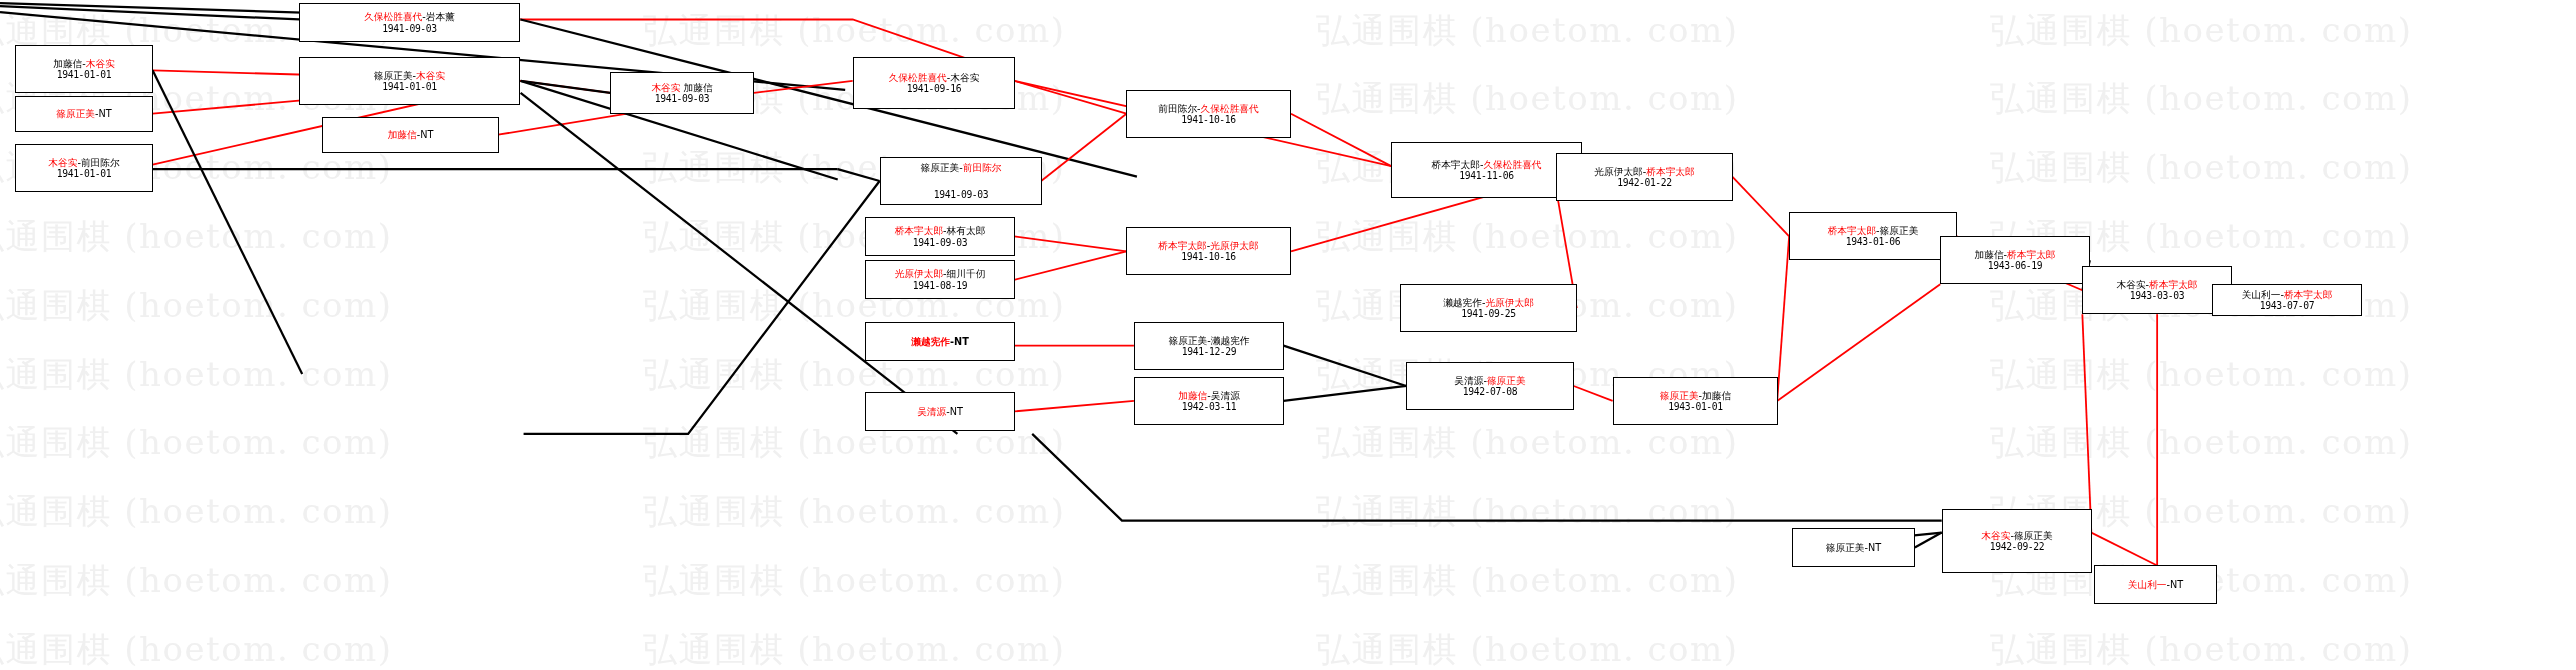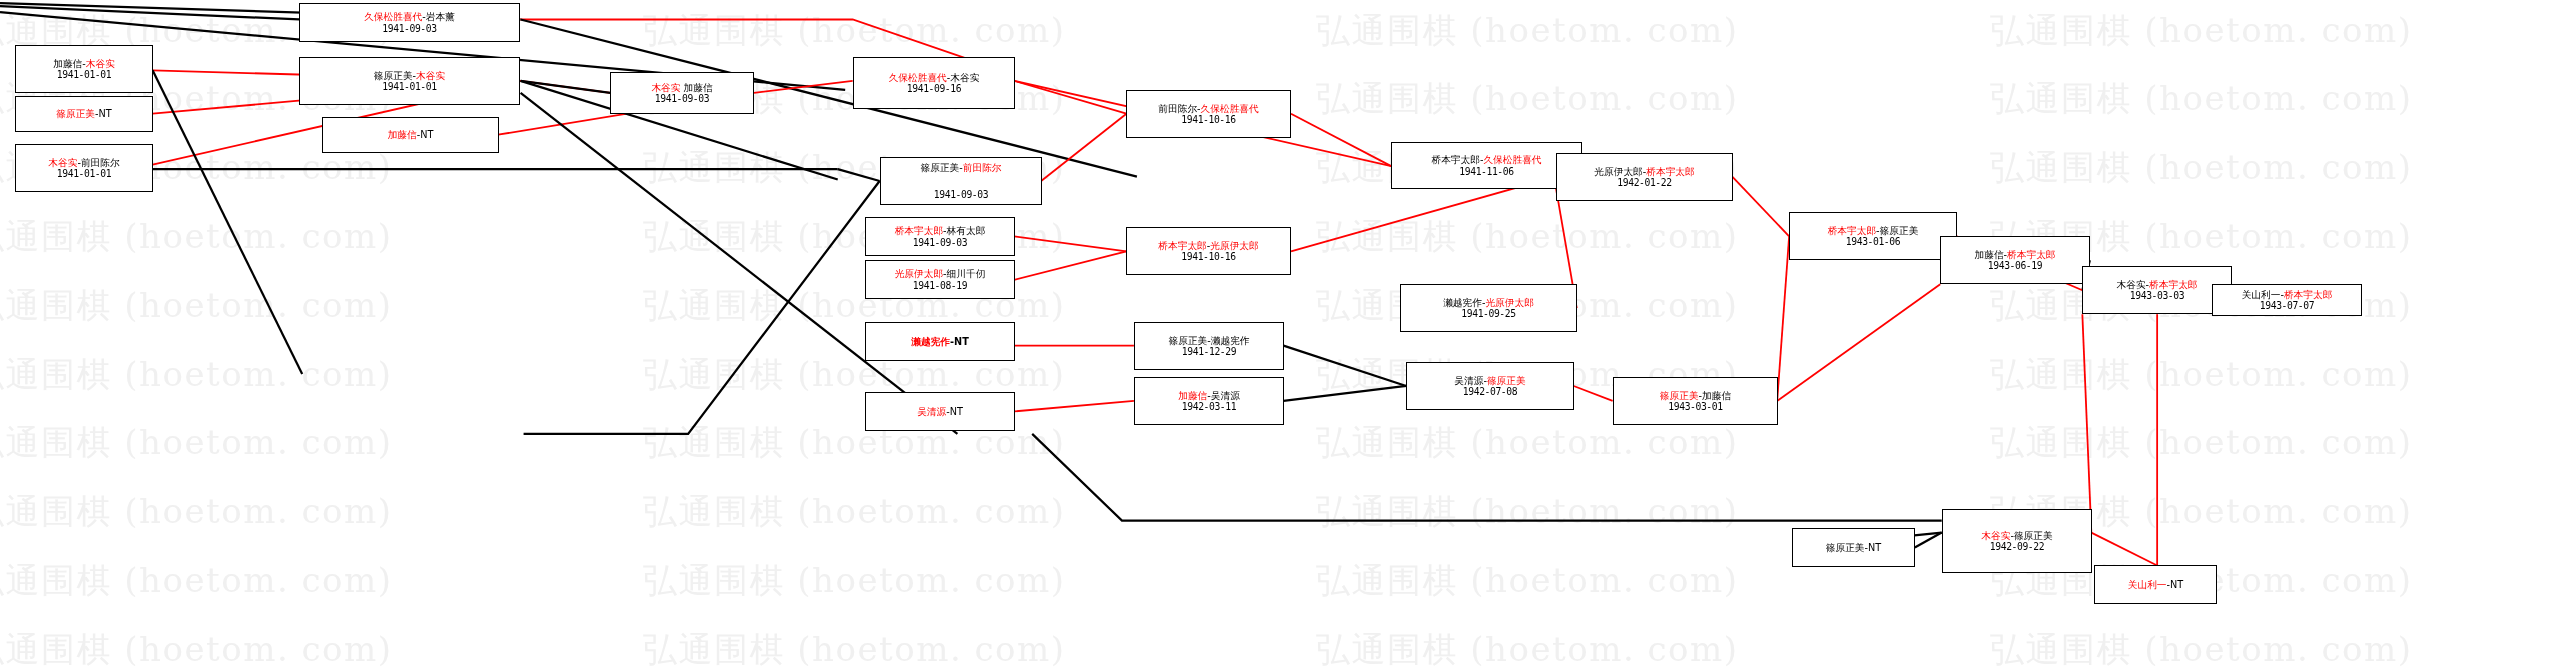--- a/index.html
+++ b/index.html
@@ -205,39 +205,39 @@
         <div class="date">1941-10-16</div>
       </div>
       <div class="node" style="left: 1134px; top: 322px; width: 150px; height: 48px;">
         <div class="title"><span class="b">篠原正美</span><span class="b">-</span><span class="b">濑越宪作</span></div>
         <div class="date">1941-12-29</div>
       </div>
       <div class="node" style="left: 1134px; top: 377px; width: 150px; height: 48px;">
         <div class="title"><span class="r">加藤信</span><span class="b">-</span><span class="b">吴清源</span></div>
         <div class="date">1942-03-11</div>
       </div>
-      <div class="node thin" style="left: 1391px; top: 142px; width: 191px; height: 47px;">
+      <div class="node thin" style="left: 1391px; top: 142px; width: 191px; height: 56px;">
         <div class="title"><span class="b">桥本宇太郎</span><span class="b">-</span><span class="r">久保松胜喜代</span></div>
         <div class="date">1941-11-06</div>
       </div>
       <div class="node thin" style="left: 1400px; top: 284px; width: 177px; height: 48px;">
         <div class="title"><span class="b">濑越宪作</span><span class="b">-</span><span class="r">光原伊太郎</span></div>
         <div class="date">1941-09-25</div>
       </div>
       <div class="node thin" style="left: 1406px; top: 362px; width: 168px; height: 48px;">
         <div class="title"><span class="b">吴清源</span><span class="b">-</span><span class="r">篠原正美</span></div>
         <div class="date">1942-07-08</div>
       </div>
       <div class="node thin" style="left: 1556px; top: 153px; width: 177px; height: 48px;">
         <div class="title"><span class="b">光原伊太郎</span><span class="b">-</span><span class="r">桥本宇太郎</span></div>
         <div class="date">1942-01-22</div>
       </div>
       <div class="node" style="left: 1613px; top: 377px; width: 165px; height: 48px;">
         <div class="title"><span class="r">篠原正美</span><span class="b">-</span><span class="b">加藤信</span></div>
-        <div class="date">1943-03-01</div>
+        <div class="date">1943-01-01</div>
       </div>
       <div class="node thin" style="left: 1789px; top: 212px; width: 168px; height: 48px;">
         <div class="title"><span class="r">桥本宇太郎</span><span class="b">-</span><span class="b">篠原正美</span></div>
         <div class="date">1943-01-06</div>
       </div>
       <div class="node thin" style="left: 1940px; top: 236px; width: 150px; height: 48px;">
         <div class="title"><span class="b">加藤信</span><span class="b">-</span><span class="r">桥本宇太郎</span></div>
         <div class="date">1943-06-19</div>
       </div>
       <div class="node thin" style="left: 2082px; top: 266px; width: 150px; height: 48px;">

